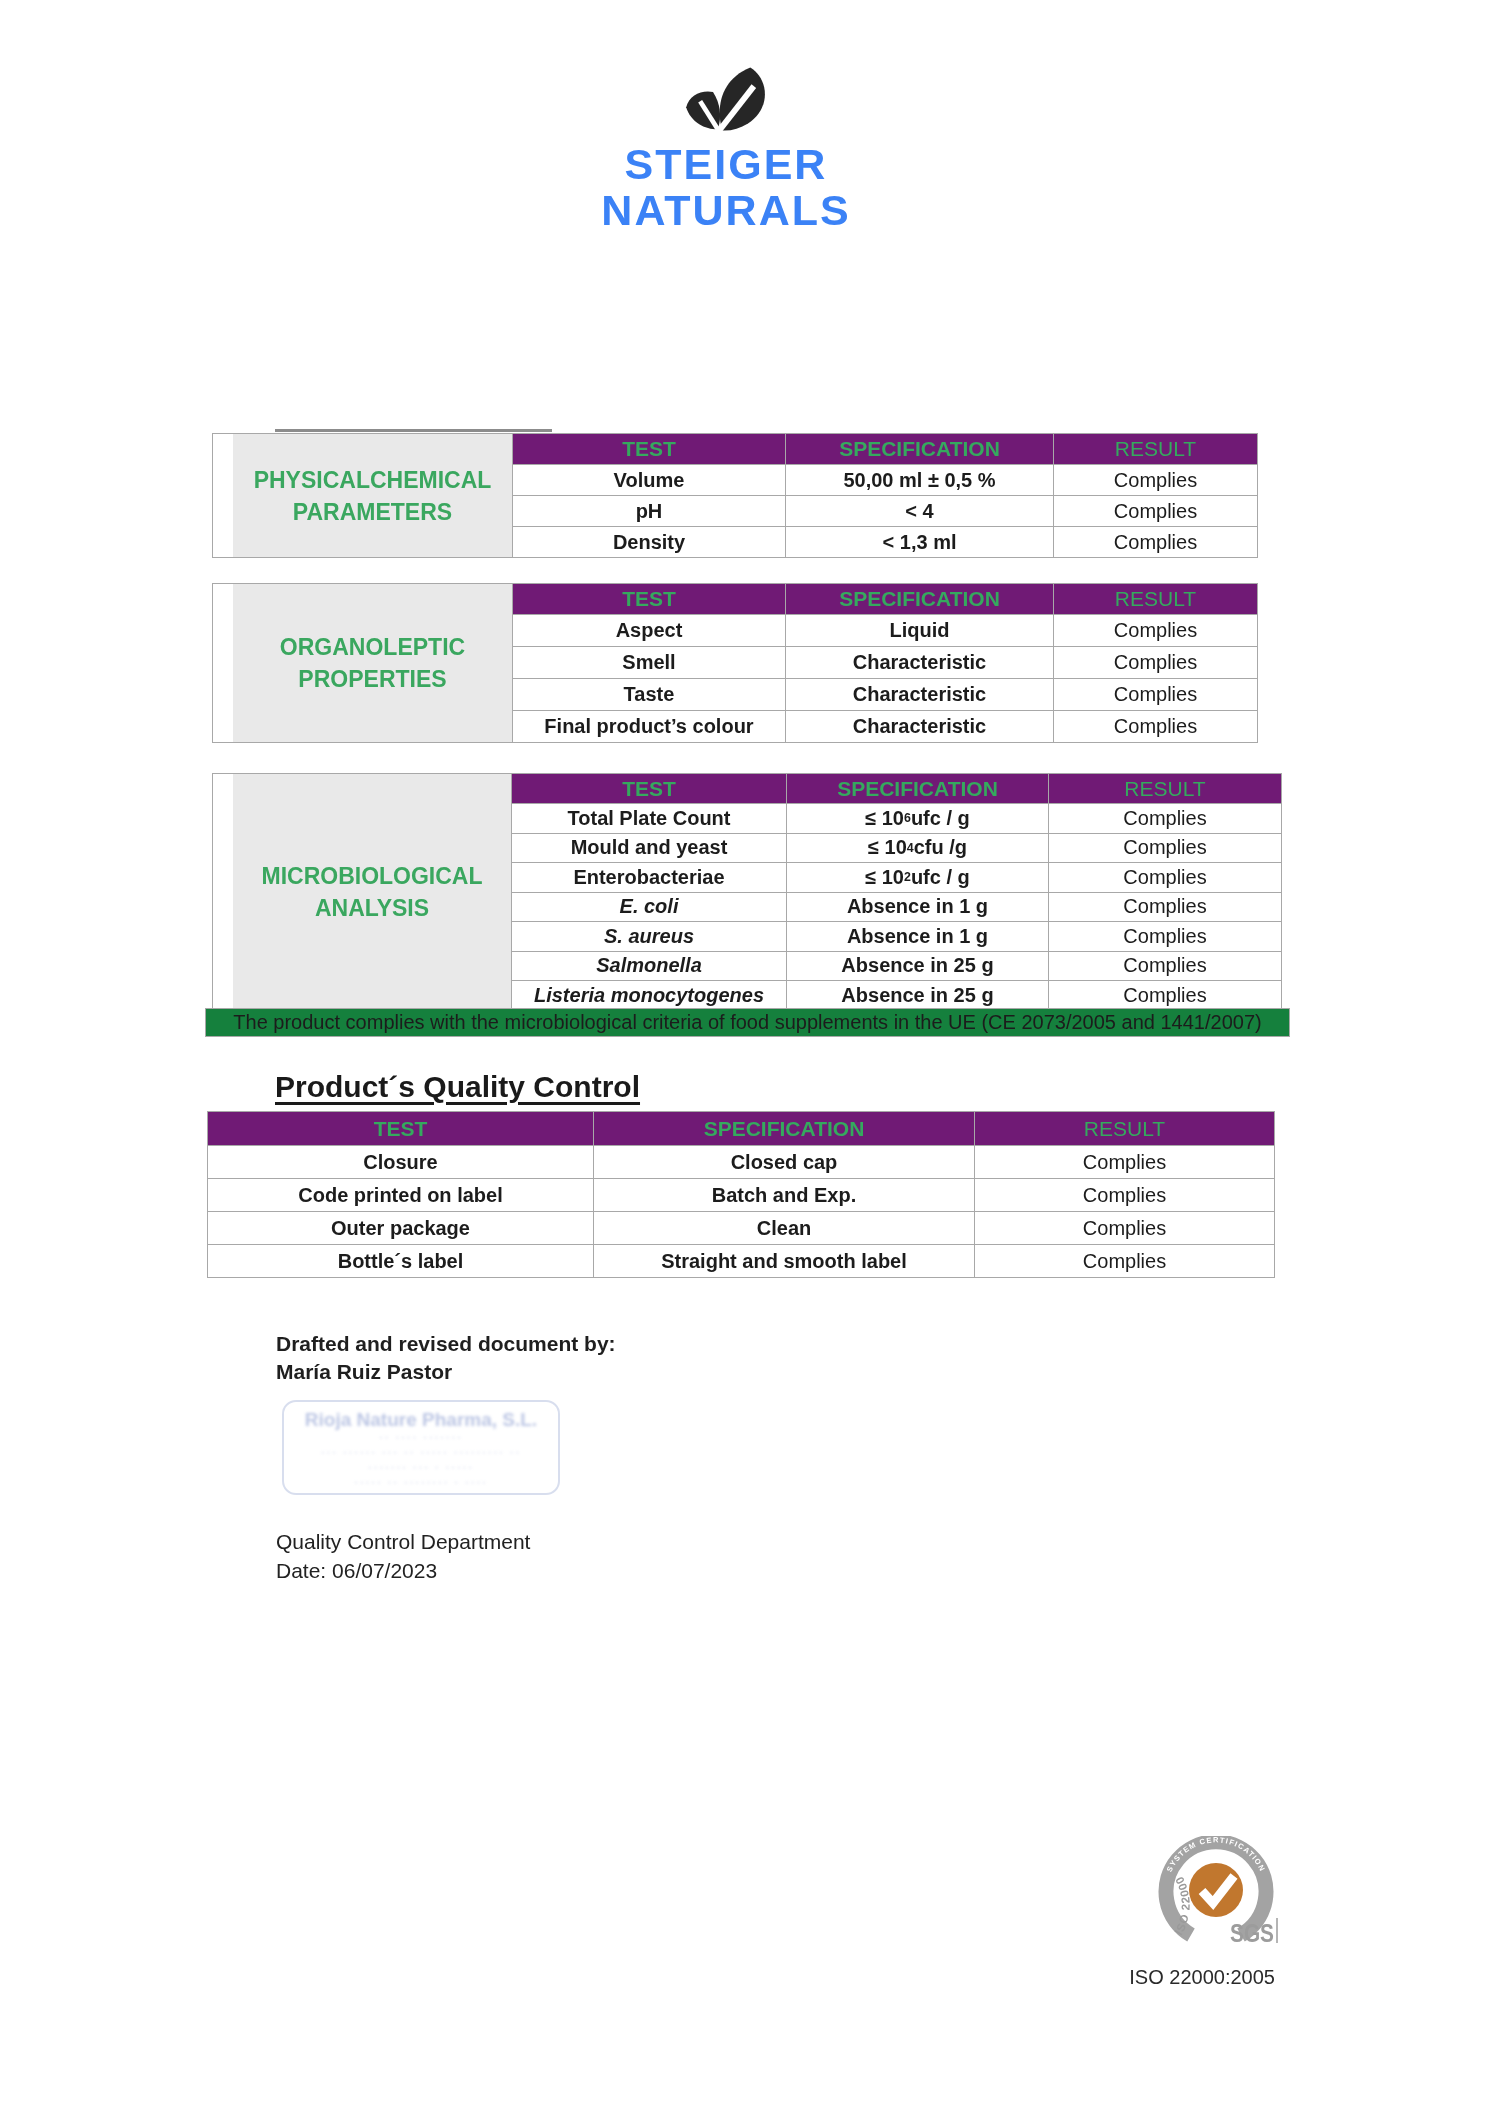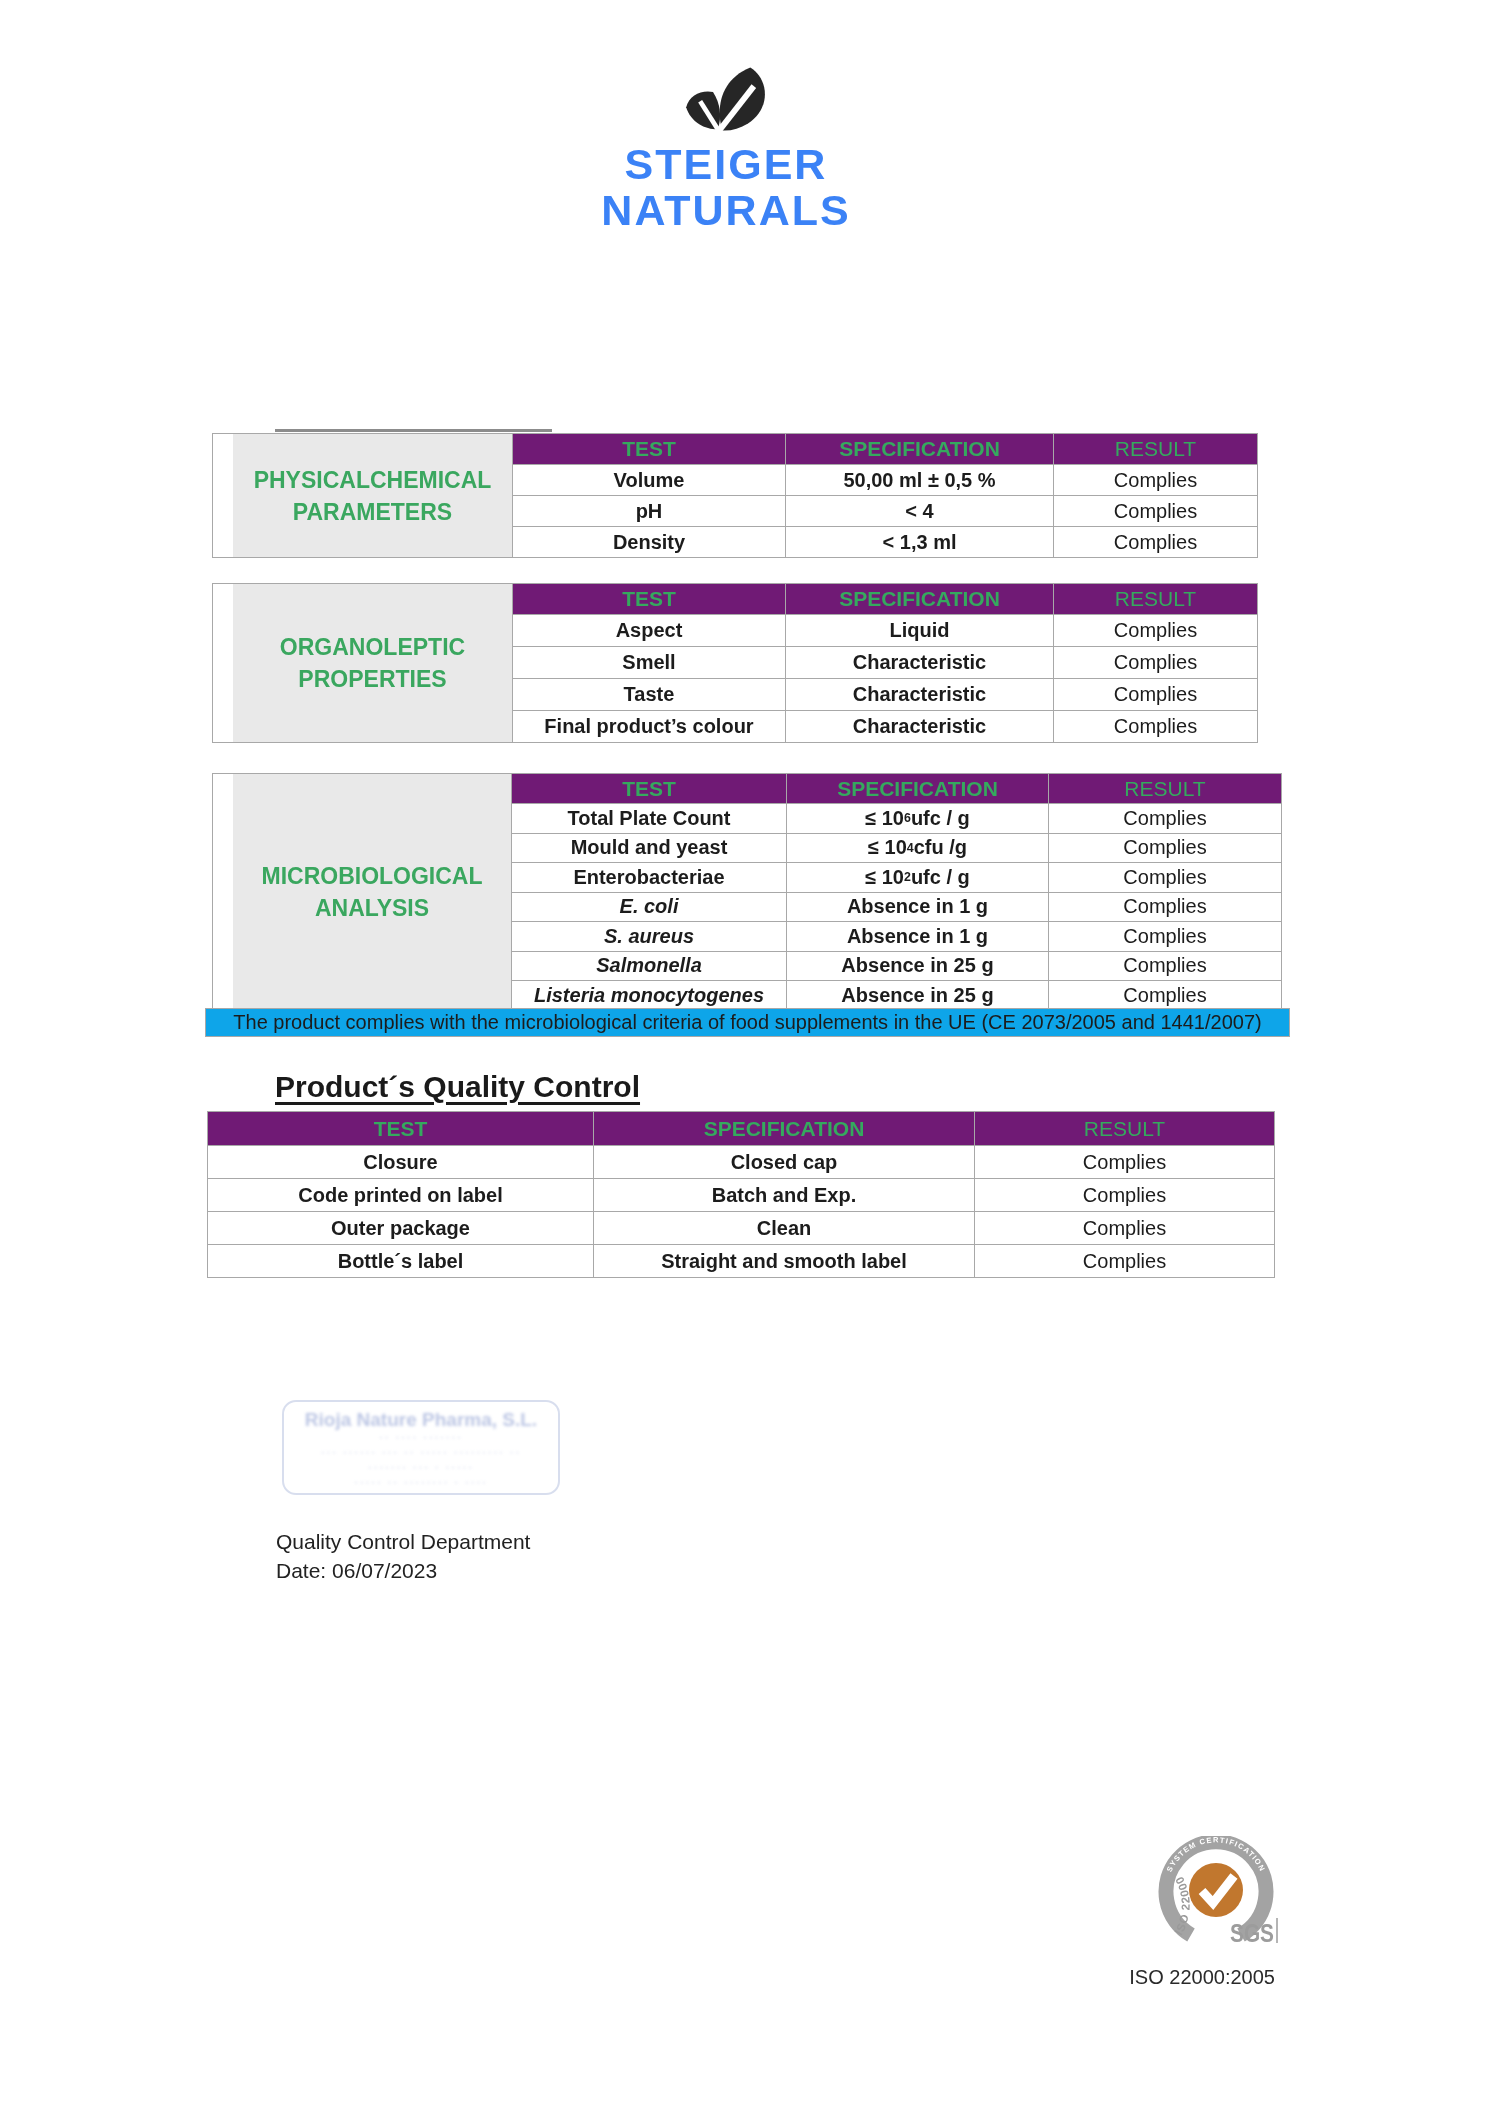--- a/index.html
+++ b/index.html
@@ -52,21 +52,21 @@
   .t3 { left:212px; top:773px; width:1070px; }
   .t3 .side { width:299px; }
   .t3 .cell.test { width:274px; }
   .t3 .cell.spec { width:262px; }
   .t3 .cell.result { width:233px; }
   .t3 .trow { height:29.5px; }
   .t3 .trow.head { height:29px; }
 
   .note-row { position:absolute; left:205px; top:1008px; width:1085px; height:29px;
               border:1px solid #a8a8a8; display:flex; align-items:center; justify-content:center;
-              font-size:20px; color:#1c1c1c; background:#0ea5e9; }
+              font-size:20px; color:#1c1c1c; background:#15803d; }
 
   
   .qc-heading { position:absolute; left:275px; top:1070px; font-size:30px; font-weight:bold;
                 color:#1a1a1a; text-decoration:underline; text-decoration-thickness:3px;
                 text-underline-offset:5px; }
   .qc { left:207px; top:1111px; width:1068px; }
   .qc .cell.test { width:385px; }
   .qc .cell.spec { width:381px; }
   .qc .cell.result { width:300px; }
   .qc .trow { height:33px; }
@@ -246,20 +246,24 @@
         <div class="cell result">Complies</div>
       </div>
       <div class="trow">
         <div class="cell test">Bottle´s label</div>
         <div class="cell spec">Straight and smooth label</div>
         <div class="cell result">Complies</div>
       </div>
     </div>
   </div>
 
+  <div class="drafted">
+    <div>Drafted and revised document by:</div>
+    <div>María Ruiz Pastor</div>
+  </div>
 
   <div class="stamp">
     <div class="stamp-lines">
       <div class="stamp-l1">Rioja Nature Pharma, S.L.</div>
       <div class="stamp-sm">·· ···· ·······</div>
       <div class="stamp-sm">··· ······ ··· ·· ····· ········· ··</div>
       <div class="stamp-sm">······· ··· · ·····</div>
       <div class="stamp-sm">····· ·· ········ · ····</div>
     </div>
   </div>

